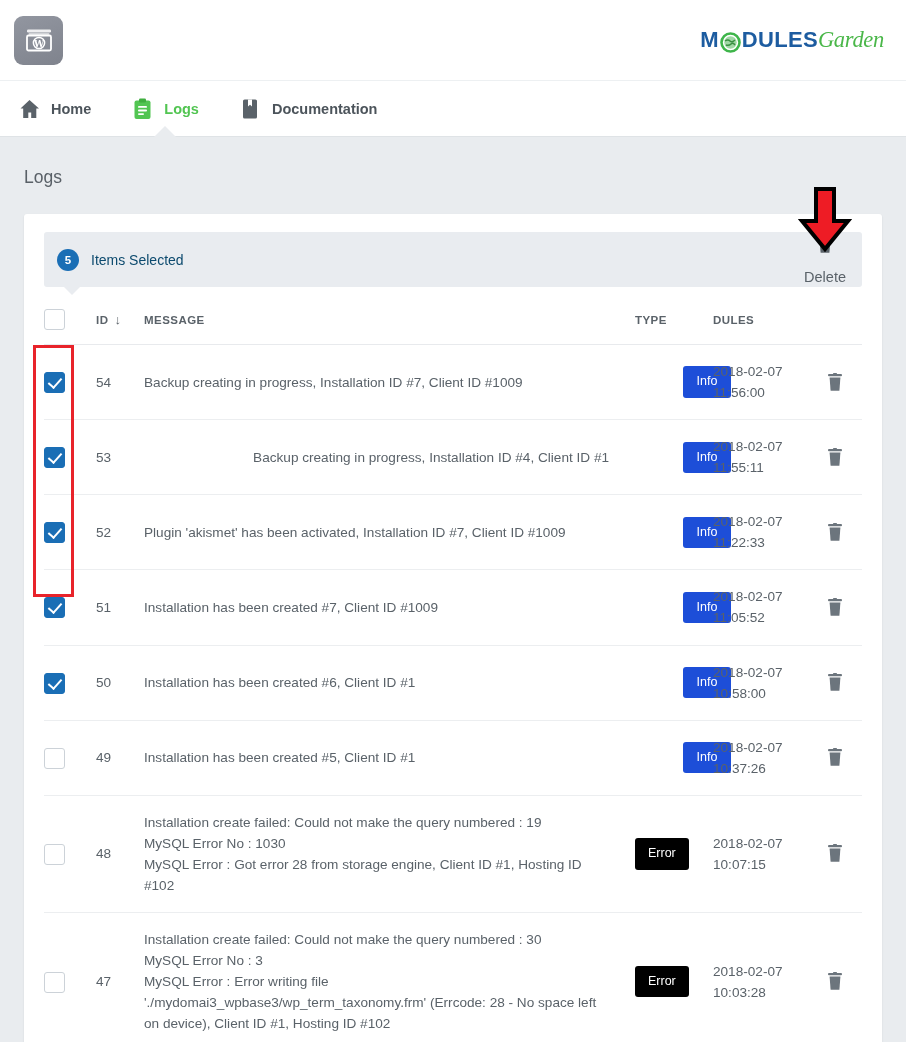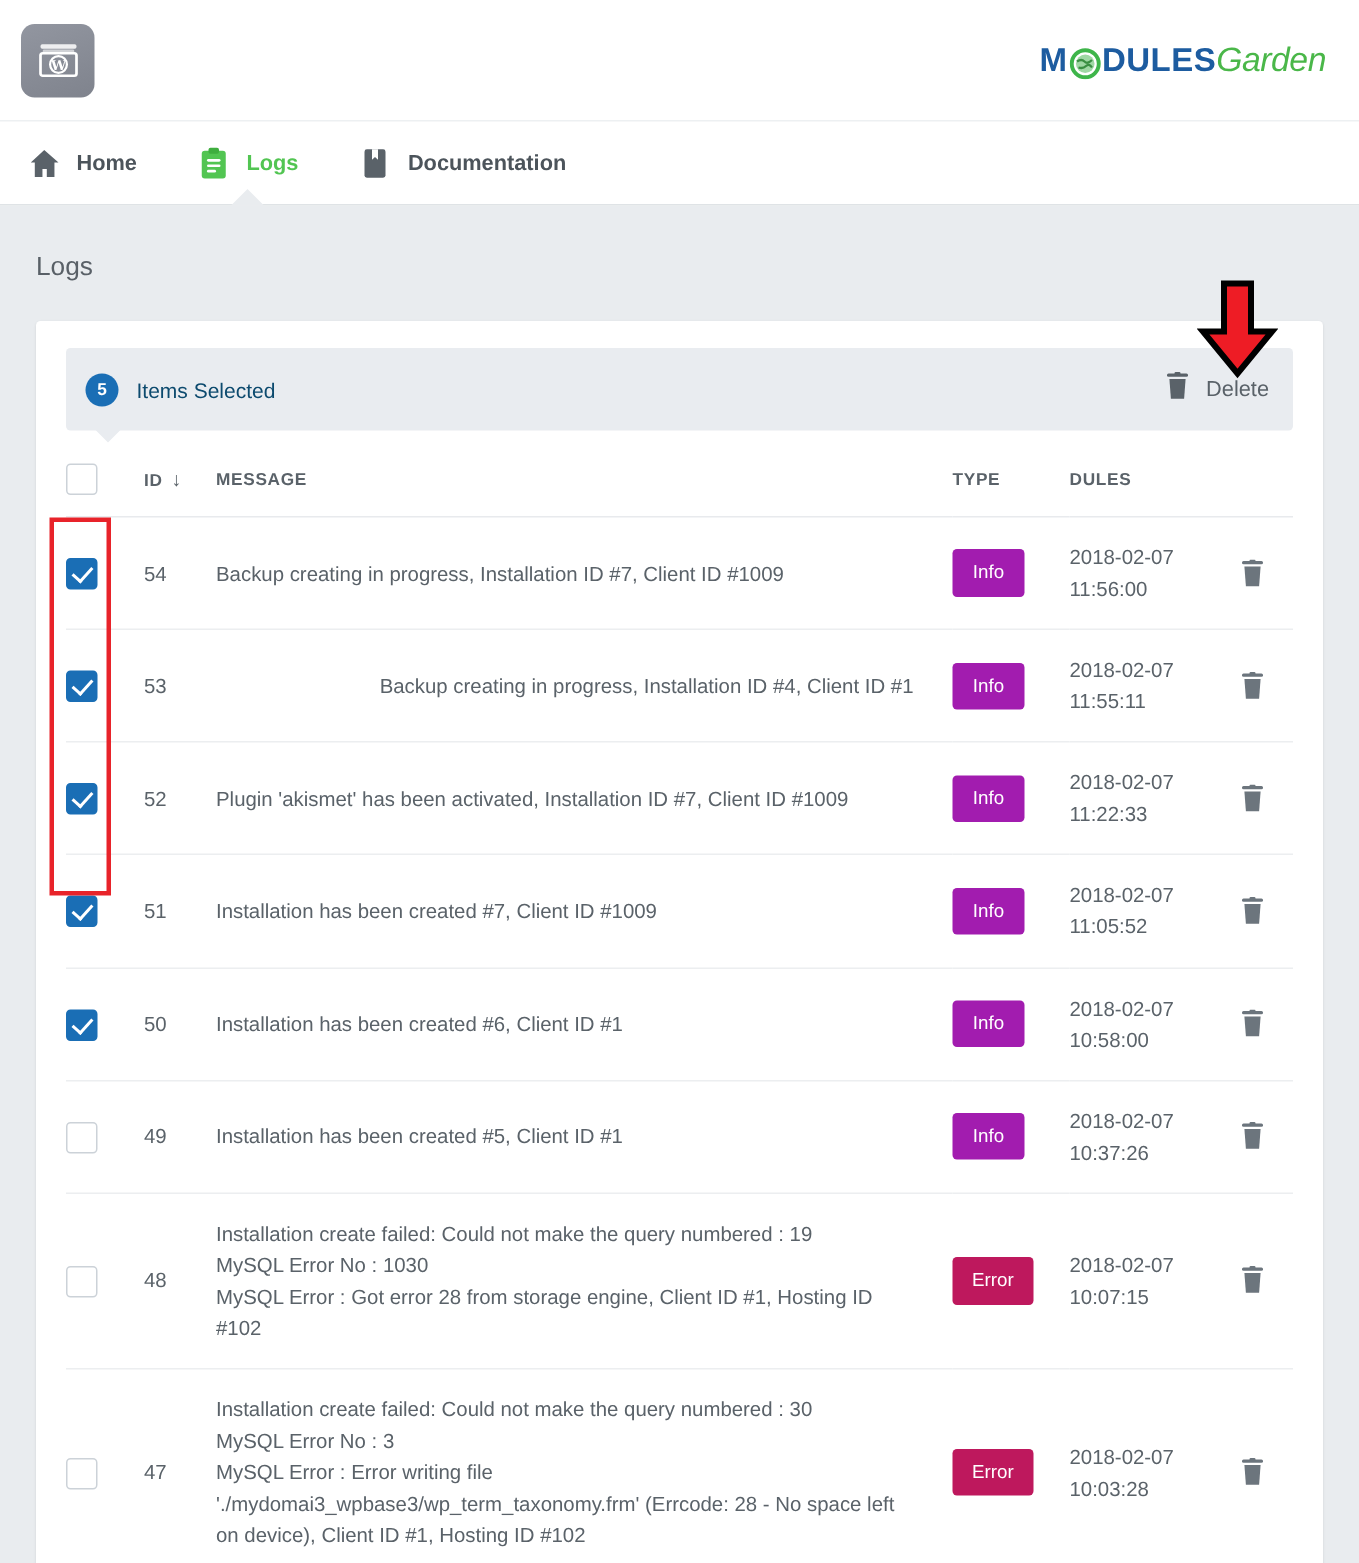--- a/index.html
+++ b/index.html
@@ -35,21 +35,21 @@
     color: #4c545b;
     letter-spacing: .2px;
   }
   .mg-logo { margin-left: auto; display: flex; align-items: baseline; }
   .mg-modules {
     font-size: 22px; font-weight: bold; color: #1d5ca0;
     letter-spacing: .3px; display: flex; align-items: center;
   }
   .mg-garden {
     font-size: 22.5px; color: #4ab749; font-style: italic;
-    font-family: Liberation Sans, sans-serif; letter-spacing: -.3px;
+    font-family: Liberation Serif, serif; letter-spacing: -.3px;
   }
   .globe-o { display:inline-block; width: 21px; height: 21px; margin: 0 1px; position: relative; top: 2px; }
 
   
   .app-nav {
     height: 57px;
     background: #ffffff;
     border-top: 1px solid #edf0f2;
     border-bottom: 1px solid #dfe3e6;
     display: flex;
@@ -106,21 +106,21 @@
     position: relative;
   }
   .sel-badge {
     width: 22px; height: 22px; border-radius: 50%;
     background: #1a6eb5; color: #fff;
     font-size: 11.5px; font-weight: bold;
     display: flex; align-items: center; justify-content: center;
     margin-right: 12px;
   }
   .sel-text { font-size: 14px; color: #0c4a6e; }
-  .sel-actions { margin-left: auto; display: flex; align-items: center; gap: 11px; cursor: pointer; }
+  .sel-actions { margin-left: auto; display: flex; align-items: center; gap: 11px; cursor: pointer; flex-direction: column; }
   .sel-actions .del-label { font-size: 14.5px; color: #5a6269; }
   .toolbar-notch {
     position: absolute;
     left: 19px; bottom: -8px;
     width: 0; height: 0;
     border-left: 9px solid transparent;
     border-right: 9px solid transparent;
     border-top: 9px solid #e9ecf0;
   }
 
@@ -176,22 +176,22 @@
 
   .badge {
     display: inline-block;
     min-width: 48px;
     text-align: center;
     padding: 6px 13px;
     border-radius: 3px;
     font-size: 12.5px;
     color: #ffffff;
   }
-  .badge.info  { background: #a21caf; }
-  .badge.error { background: #be185d; }
+  .badge.info  { background: #1d4ed8; margin-left: 48px; }
+  .badge.error { background: #000000; }
   .date-cell { font-size: 13.2px; color: #5a6269; line-height: 1.55; white-space: nowrap; }
   .row-trash { cursor: pointer; display:flex; justify-content:center; }
 
   
   .anno-arrow { position: absolute; left: 798px; top: 186px; z-index: 30; pointer-events: none; }
   .anno-box {
     position: absolute;
     left: 33px; top: 345px;
     width: 41px; height: 252px;
     border: 3px solid #e8232a;

